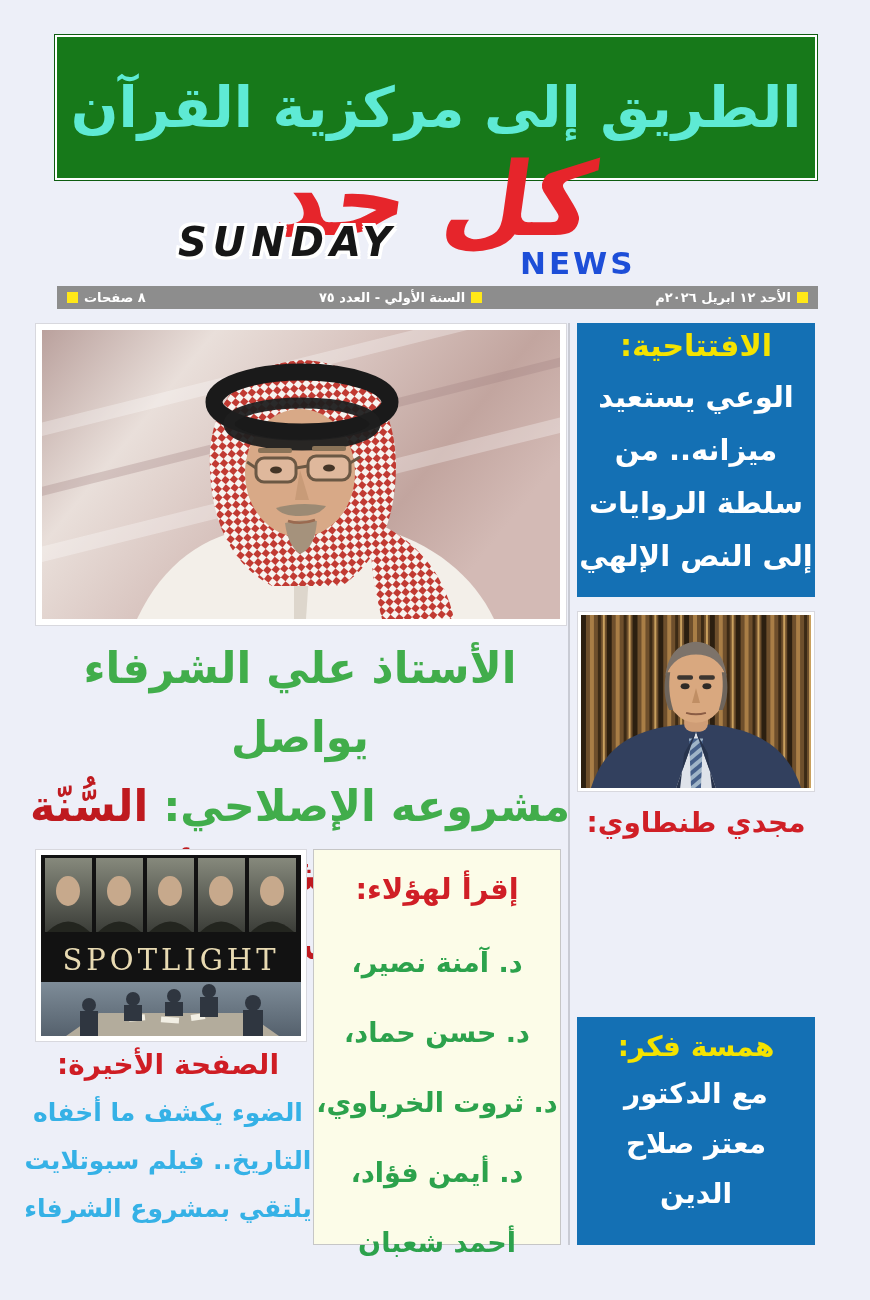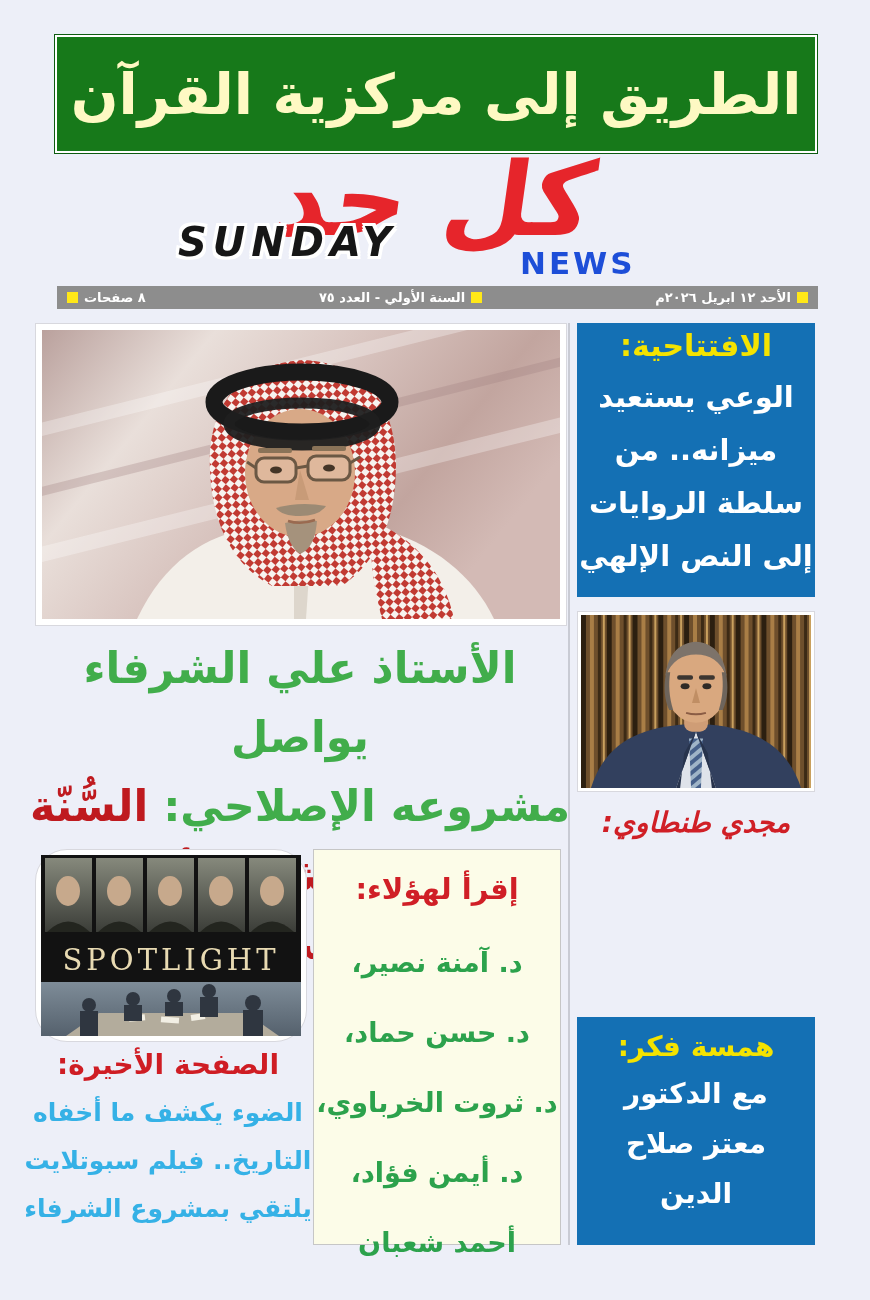--- a/index.html
+++ b/index.html
@@ -1,22 +1,22 @@
 <!DOCTYPE html>
 <html lang="ar"><head>
 <meta charset="utf-8">
 <style>
   html,body{margin:0;padding:0;}
   body{background:#dfe2ec;font-family:"DejaVu Sans",sans-serif;}
   .page{position:relative;width:870px;height:1300px;background:#edeff8;margin:0 auto;overflow:hidden;}
   .abs{position:absolute;box-sizing:border-box;}
 
   
-  .banner{left:55px;top:35px;width:762px;height:118px;background:#17791a;border:2px solid #ffffff;
-          outline:1px solid #0d5c10;color:#fef9c3;display:flex;align-items:center;justify-content:center;
+  .banner{left:55px;top:35px;width:762px;height:145px;background:#17791a;border:2px solid #ffffff;
+          outline:1px solid #0d5c10;color:#5eead4;display:flex;align-items:center;justify-content:center;
           direction:rtl;font-size:56px;font-weight:bold;letter-spacing:1px;}
   .logo-ar{left:0;top:150px;width:870px;text-align:center;direction:rtl;color:#e6252b;
            font-size:102px;line-height:100px;font-weight:bold;letter-spacing:14px;
            transform:skewX(-8deg);white-space:nowrap;}
   .logo-sunday{left:178px;top:222px;font-size:40px;font-weight:bold;font-style:italic;color:#161616;
                letter-spacing:6px;line-height:1;
                text-shadow:-3px -3px 0 #fff,3px -3px 0 #fff,-3px 3px 0 #fff,3px 3px 0 #fff,
                            0 -3px 0 #fff,0 3px 0 #fff,-3px 0 0 #fff,3px 0 0 #fff;}
   .logo-news{left:520px;top:248px;font-size:31px;font-weight:bold;color:#1d4ed8;letter-spacing:3px;line-height:1;}
   .infobar{left:57px;top:286px;width:761px;height:23px;background:#8d8d8d;color:#fff;
@@ -30,21 +30,21 @@
 
   
   .photo-frame{background:#fff;border:1px solid #d8d8de;padding:6px;}
   .photo-main{left:35px;top:323px;width:532px;height:303px;}
   .photo-main svg{width:100%;height:100%;display:block;}
   .headline{left:28px;top:634px;width:544px;text-align:center;direction:rtl;
             font-weight:bold;font-size:43px;line-height:69px;}
   .hl-green{color:#41ad4b;}
   .hl-red{color:#bf1a1f;}
 
-  .poster-frame{left:35px;top:849px;width:272px;height:193px;padding:5px;border-radius:32px;}
+  .poster-frame{left:35px;top:849px;width:272px;height:193px;padding:5px;}
   .poster-frame svg{width:100%;height:100%;display:block;}
   .lastpage{left:22px;top:1050px;width:292px;text-align:center;direction:rtl;}
   .lp-label{color:#cf1d24;font-size:28px;font-weight:bold;line-height:1.1;}
   .lp-body{color:#35b1e6;font-size:25px;font-weight:bold;line-height:48px;white-space:pre-line;margin-top:8px;}
 
   .readbox{left:313px;top:849px;width:248px;height:396px;background:#fcfce8;border:1px solid #c6c6c6;
            text-align:center;direction:rtl;}
   .rl-label{color:#d01f26;font-size:29px;font-weight:bold;margin-top:22px;}
   .rl-item{color:#2ca24c;font-size:27px;font-weight:bold;margin-top:43px;line-height:1;}
 
@@ -53,21 +53,21 @@
   .bb1{left:577px;top:323px;width:238px;height:274px;padding-top:8px;}
   .bb2{left:577px;top:1017px;width:238px;height:228px;padding-top:16px;}
   .bb-label{color:#f4e300;font-weight:bold;font-size:30px;line-height:1;}
   .bb-body{font-weight:bold;font-size:29px;line-height:53px;white-space:pre-line;margin-top:10px;}
   .bb2 .bb-label{font-size:28px;}
   .bb2 .bb-body{font-size:28px;line-height:50px;margin-top:8px;}
 
   .photo-side{left:577px;top:611px;width:238px;height:181px;background:#fff;border:1px solid #d8d8de;padding:3px;}
   .photo-side svg{width:100%;height:100%;display:block;}
   .tantawy{left:570px;top:808px;width:252px;text-align:center;direction:rtl;}
-  .tw-name{color:#d01f26;font-size:28px;font-weight:bold;line-height:1.1;font-style:italic;}
+  .tw-name{color:#d01f26;font-size:28px;font-weight:bold;line-height:1.1;}
   .tw-body{color:#35b1e6;font-size:26px;font-weight:bold;line-height:50px;white-space:pre-line;margin-top:10px;}
 </style>
 </head>
 <body>
 
 <div class="page">
 
   <div class="abs banner">
     <span>الطريق إلى مركزية القرآن</span>
   </div>

